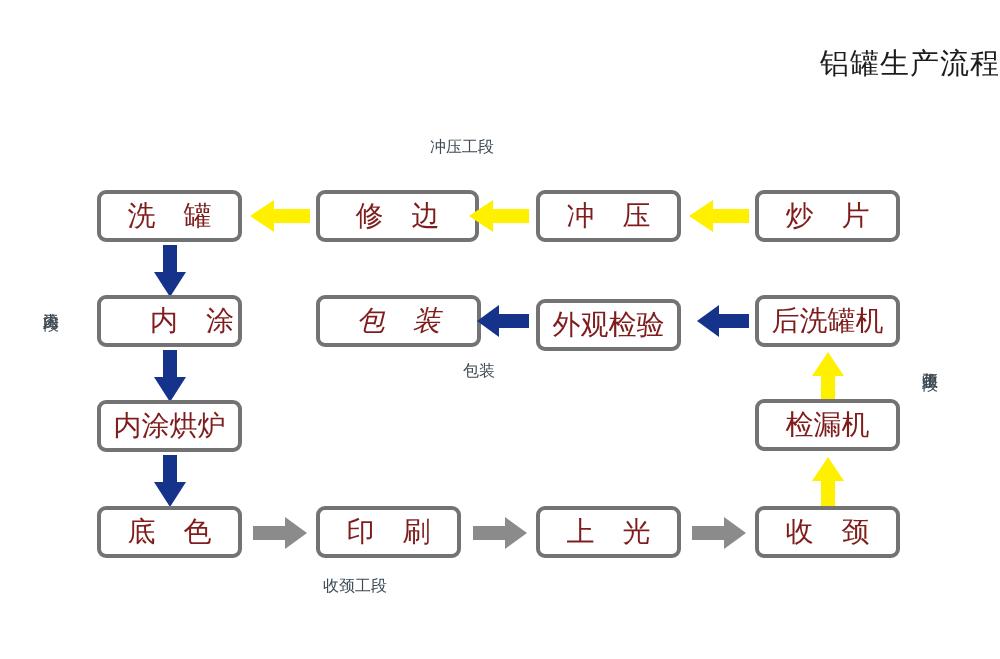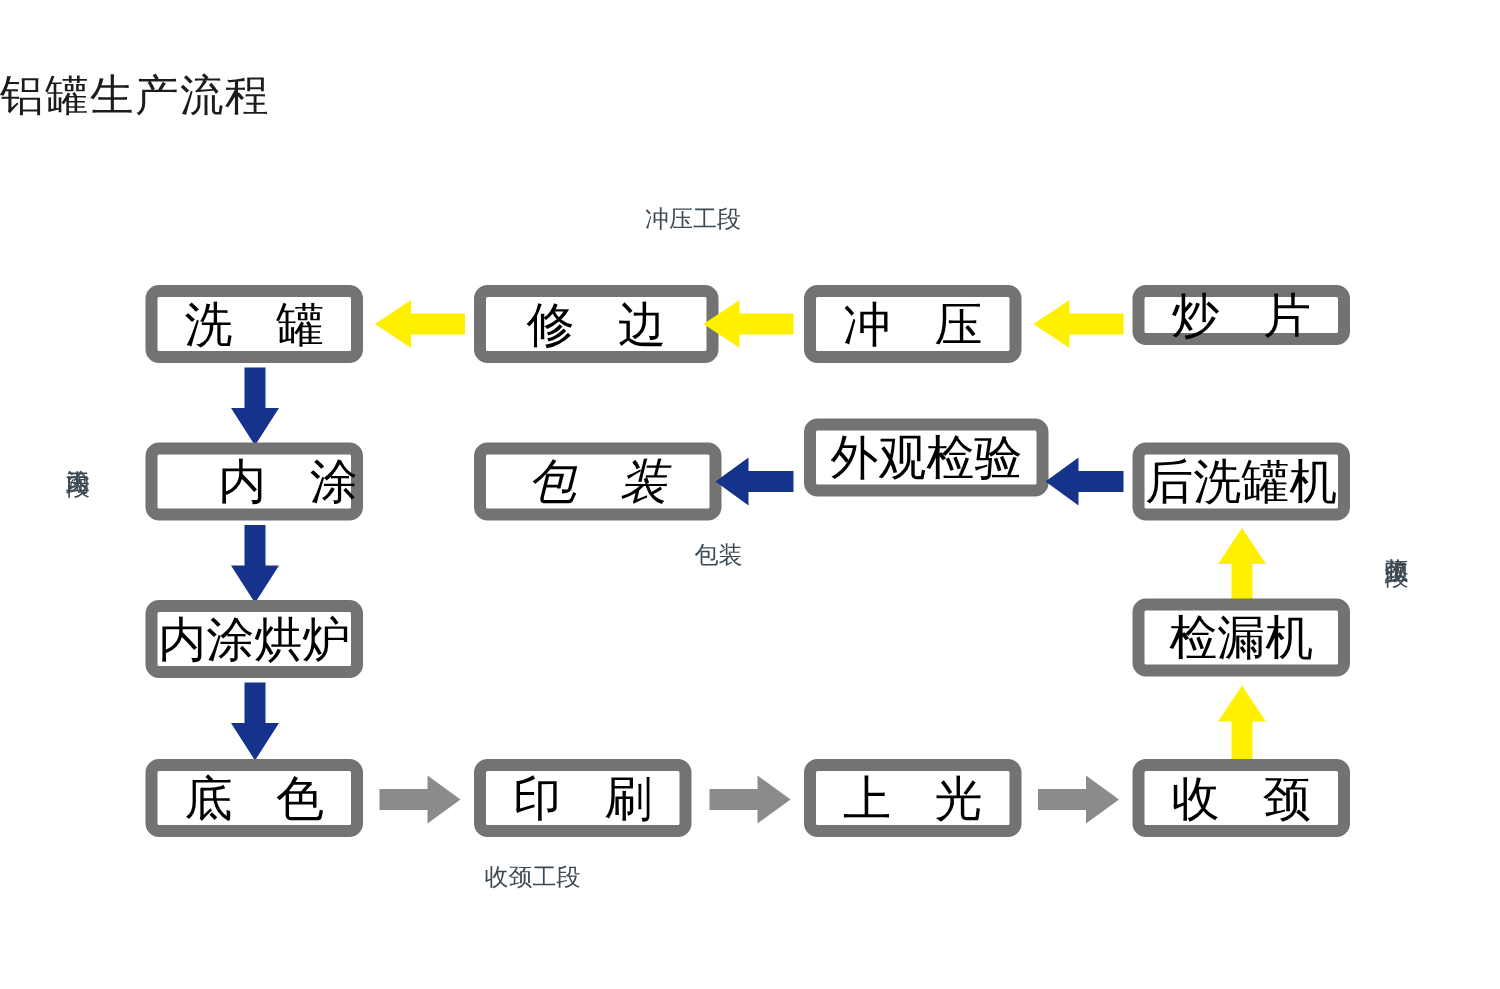--- a/index.html
+++ b/index.html
@@ -15,39 +15,39 @@
     overflow: hidden;
     font-family: "Liberation Sans", "DejaVu Sans", sans-serif;
   }
 
   
   .title {
     position: absolute;
     left: 0;
     top: 44px;
     width: 1000px;
-    text-align: left;
+    text-align: right;
     font-size: 29px;
     color: #1c1c1c;
     letter-spacing: 1px;
     font-weight: 400;
   }
 
   
   .box {
     position: absolute;
     box-sizing: border-box;
-    border: 8px solid #737373;
+    border: 4px solid #737373;
     border-radius: 9px;
     background: #ffffff;
     display: flex;
     align-items: center;
     justify-content: center;
-    color: #000000;
-    font-size: 32px;
+    color: #7f1d1d;
+    font-size: 28px;
     line-height: 1;
     white-space: nowrap;
   }
   .box.spaced { letter-spacing: 10px; text-indent: 10px; }
 
   
   .seclabel {
     position: absolute;
     color: #3e4a53;
     font-size: 16px;
@@ -78,21 +78,21 @@
 
   <div class="seclabel" style="left:323px; top:578px;">收颈工段</div>
 
   <div class="seclabel vertical" style="left:43px; top:300px;">内涂工段</div>
 
   <div class="seclabel vertical" style="left:922px; top:360px;">收颈工段</div>
 
   <div class="box spaced" style="left:97px;  top:190px; width:145px; height:52px;">洗 罐</div>
   <div class="box spaced" style="left:316px; top:190px; width:163px; height:52px;">修 边</div>
   <div class="box spaced" style="left:536px; top:190px; width:145px; height:52px;">冲 压</div>
-  <div class="box spaced" style="left:755px; top:190px; width:145px; height:40px;">炒 片</div>
+  <div class="box spaced" style="left:755px; top:190px; width:145px; height:52px;">炒 片</div>
 
   <div class="arrow" style="left:250px; top:196px;">
     <svg width="60" height="40" viewBox="0 0 60 40">
       <polygon points="0,20 24,4 24,13 60,13 60,27 24,27 24,36" fill="#FFF000"></polygon>
     </svg>
   </div>
   <div class="arrow" style="left:469px; top:196px;">
     <svg width="60" height="40" viewBox="0 0 60 40">
       <polygon points="0,20 24,4 24,13 60,13 60,27 24,27 24,36" fill="#FFF000"></polygon>
     </svg>
@@ -104,21 +104,21 @@
   </div>
 
   <div class="arrow" style="left:152px; top:245px;">
     <svg width="36" height="52" viewBox="0 0 36 52">
       <polygon points="18,52 2,27 11,27 11,0 25,0 25,27 34,27" fill="#16338C"></polygon>
     </svg>
   </div>
 
   <div class="box spaced" style="left:97px;  top:295px; width:145px; height:52px;padding-left:45px;">内 涂</div>
   <div class="box spaced" style="left:316px; top:295px; width:165px; height:52px;font-style:italic;">包 装</div>
-  <div class="box" style="left:536px; top:279px; width:163px; height:52px;">外观检验</div>
+  <div class="box" style="left:536px; top:299px; width:145px; height:52px;">外观检验</div>
   <div class="box" style="left:755px; top:295px; width:145px; height:52px;">后洗罐机</div>
 
   <div class="arrow" style="left:477px; top:303px;">
     <svg width="52" height="36" viewBox="0 0 52 36">
       <polygon points="0,18 22,2 22,11 52,11 52,25 22,25 22,34" fill="#16338C"></polygon>
     </svg>
   </div>
   <div class="arrow" style="left:697px; top:303px;">
     <svg width="52" height="36" viewBox="0 0 52 36">
       <polygon points="0,18 22,2 22,11 52,11 52,25 22,25 22,34" fill="#16338C"></polygon>

